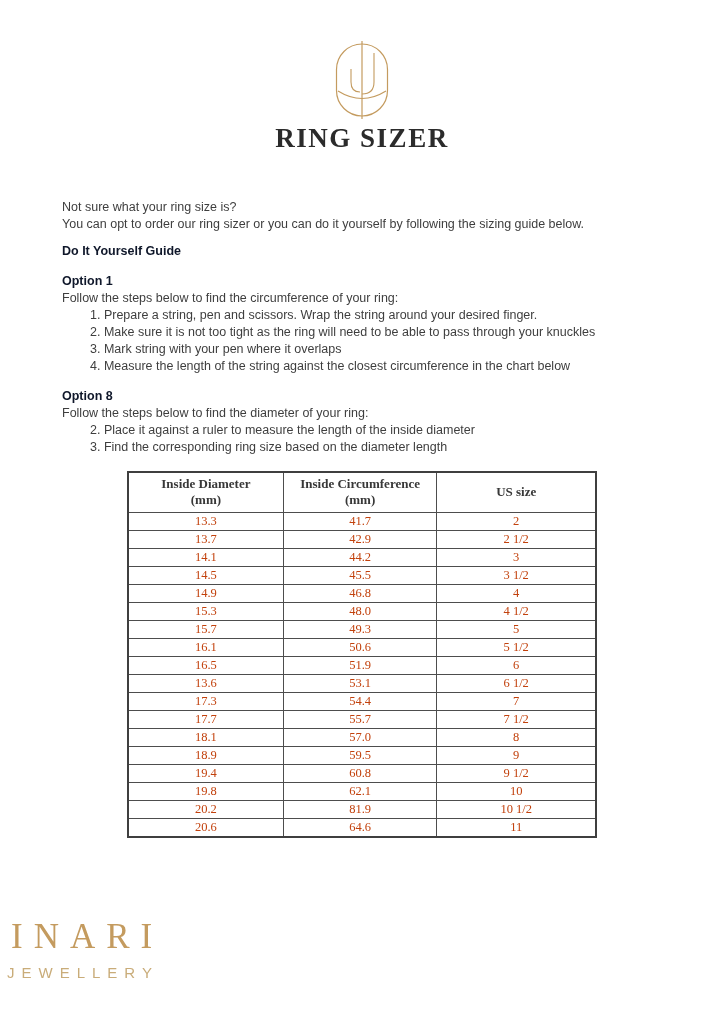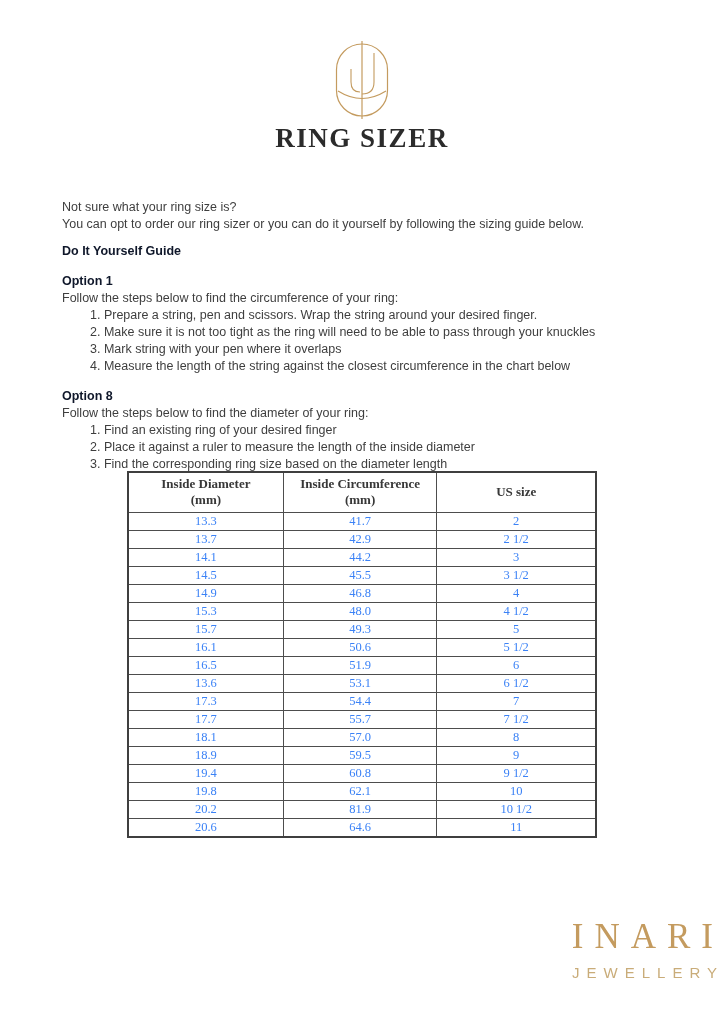--- a/index.html
+++ b/index.html
@@ -42,28 +42,28 @@
   table.size-table th, table.size-table td {
     border:1px solid #4d4d4d;
     text-align:center;
     vertical-align:middle;
   }
   table.size-table th {
     font-size:13px; font-weight:700; color:#383838;
     line-height:16px; padding:3px 0 4px;
   }
   table.size-table td {
-    font-size:12.5px; color:#3b82f6;
+    font-size:12.5px; color:#c2410c;
     padding:1px 0; height:17px;
   }
   col.c1 { width:156px; } col.c2 { width:154px; } col.c3 { width:160px; }
   
   .footer {
     position:absolute; top:917px; left:0; width:100%;
-    text-align:right;
+    text-align:left;
   }
   .brand-name {
     font-family:"Liberation Serif", serif;
     font-size:35px; font-weight:400;
     letter-spacing:11px; text-indent:11px;
     color:#C49B5F;
   }
   .brand-sub {
     margin-top:7px;
     font-size:15px; letter-spacing:7px; text-indent:7px;
@@ -98,21 +98,20 @@
     <div class="steps">
       <div>1. Prepare a string, pen and scissors. Wrap the string around your desired finger.</div>
       <div>2. Make sure it is not too tight as the ring will need to be able to pass through your knuckles</div>
       <div>3. Mark string with your pen where it overlaps</div>
       <div>4. Measure the length of the string against the closest circumference in the chart below</div>
     </div>
 
     <div class="bold option-title">Option 8</div>
     <div>Follow the steps below to find the diameter of your ring:</div>
     <div class="steps">
-      <div>1. Find an existing ring of your desired finger</div>
       <div>2. Place it against a ruler to measure the length of the inside diameter</div>
       <div>3. Find the corresponding ring size based on the diameter length</div>
     </div>
   </div>
 
   <div class="table-wrap">
     <table class="size-table">
       <colgroup>
           <col class="c1">
           <col class="c2">

